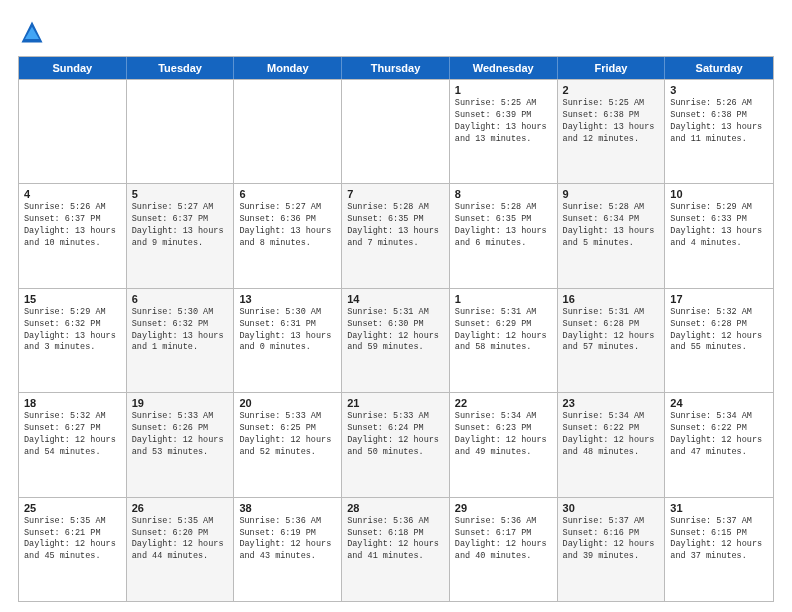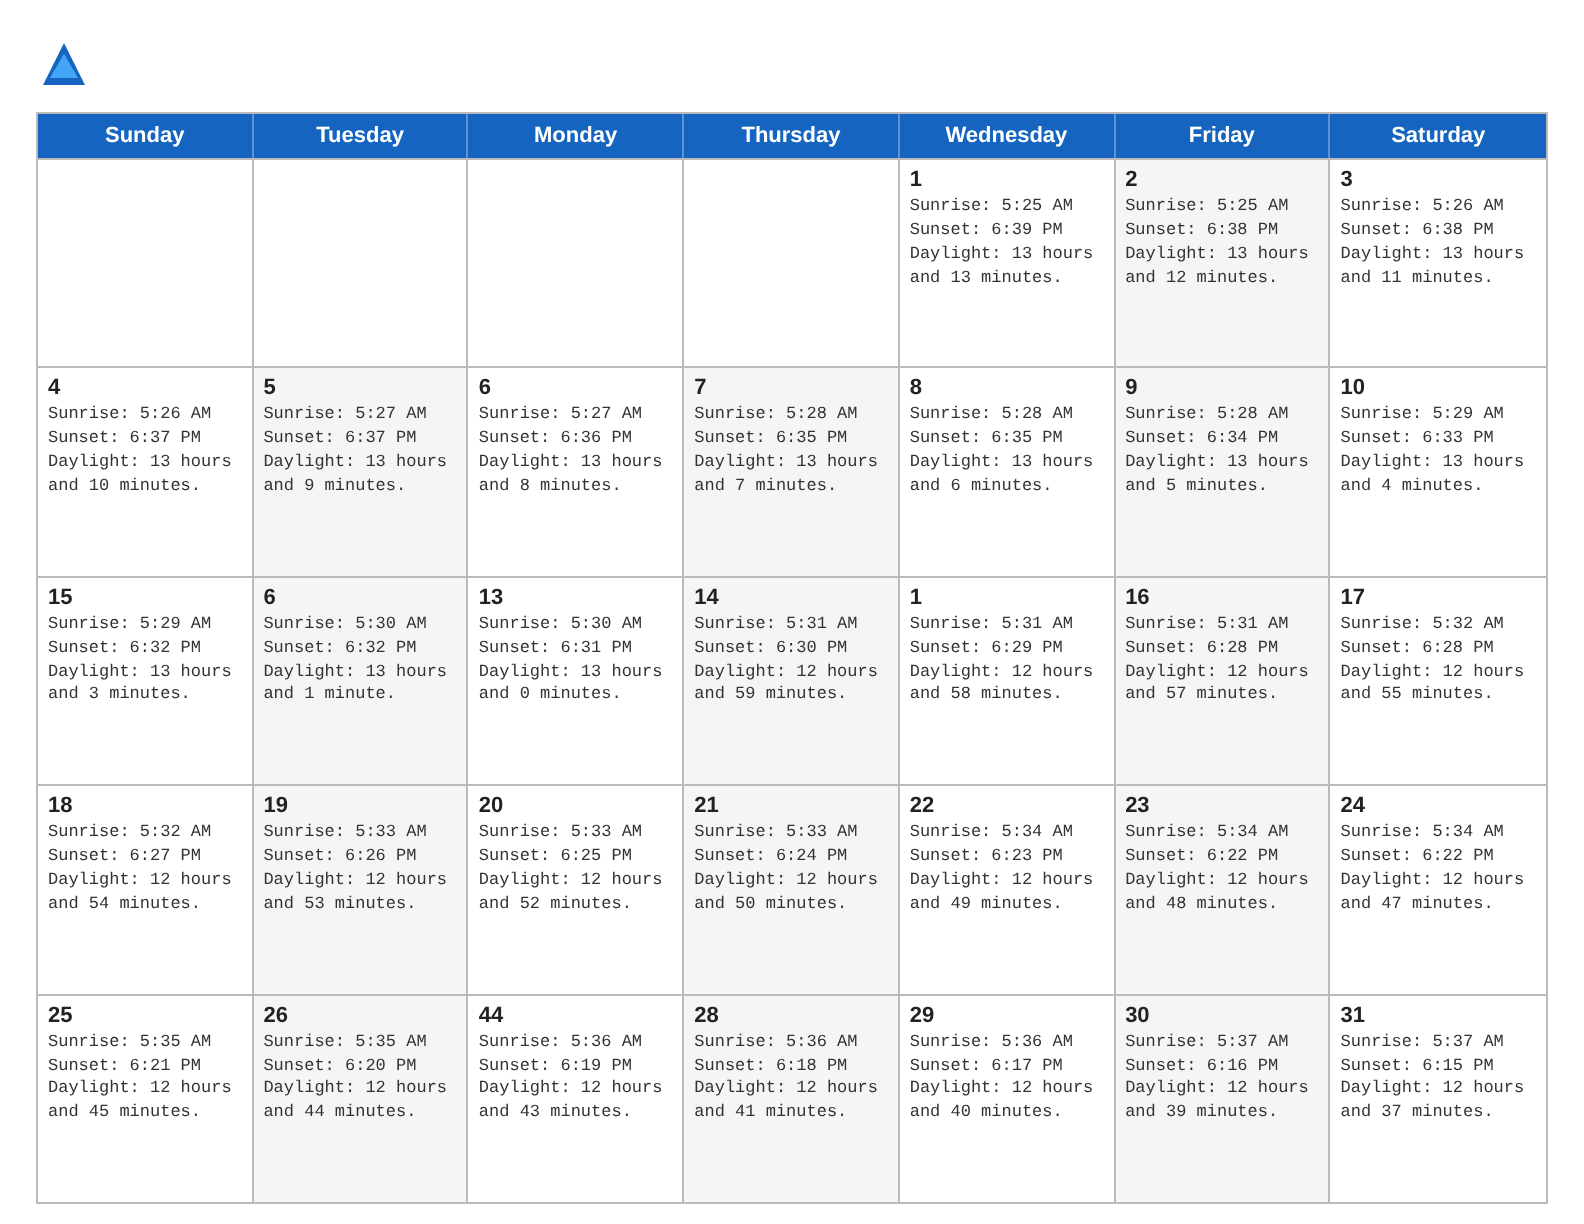--- a/index.html
+++ b/index.html
@@ -332,21 +332,21 @@
 and 45 minutes.</div>
           </div>
           <div class="cal-cell shaded">
             <div class="day-number">26</div>
             <div class="cell-info" style="white-space: pre-line;">Sunrise: 5:35 AM
 Sunset: 6:20 PM
 Daylight: 12 hours
 and 44 minutes.</div>
           </div>
           <div class="cal-cell">
-            <div class="day-number">44</div>
+            <div class="day-number">38</div>
             <div class="cell-info" style="white-space: pre-line;">Sunrise: 5:36 AM
 Sunset: 6:19 PM
 Daylight: 12 hours
 and 43 minutes.</div>
           </div>
           <div class="cal-cell shaded">
             <div class="day-number">28</div>
             <div class="cell-info" style="white-space: pre-line;">Sunrise: 5:36 AM
 Sunset: 6:18 PM
 Daylight: 12 hours

